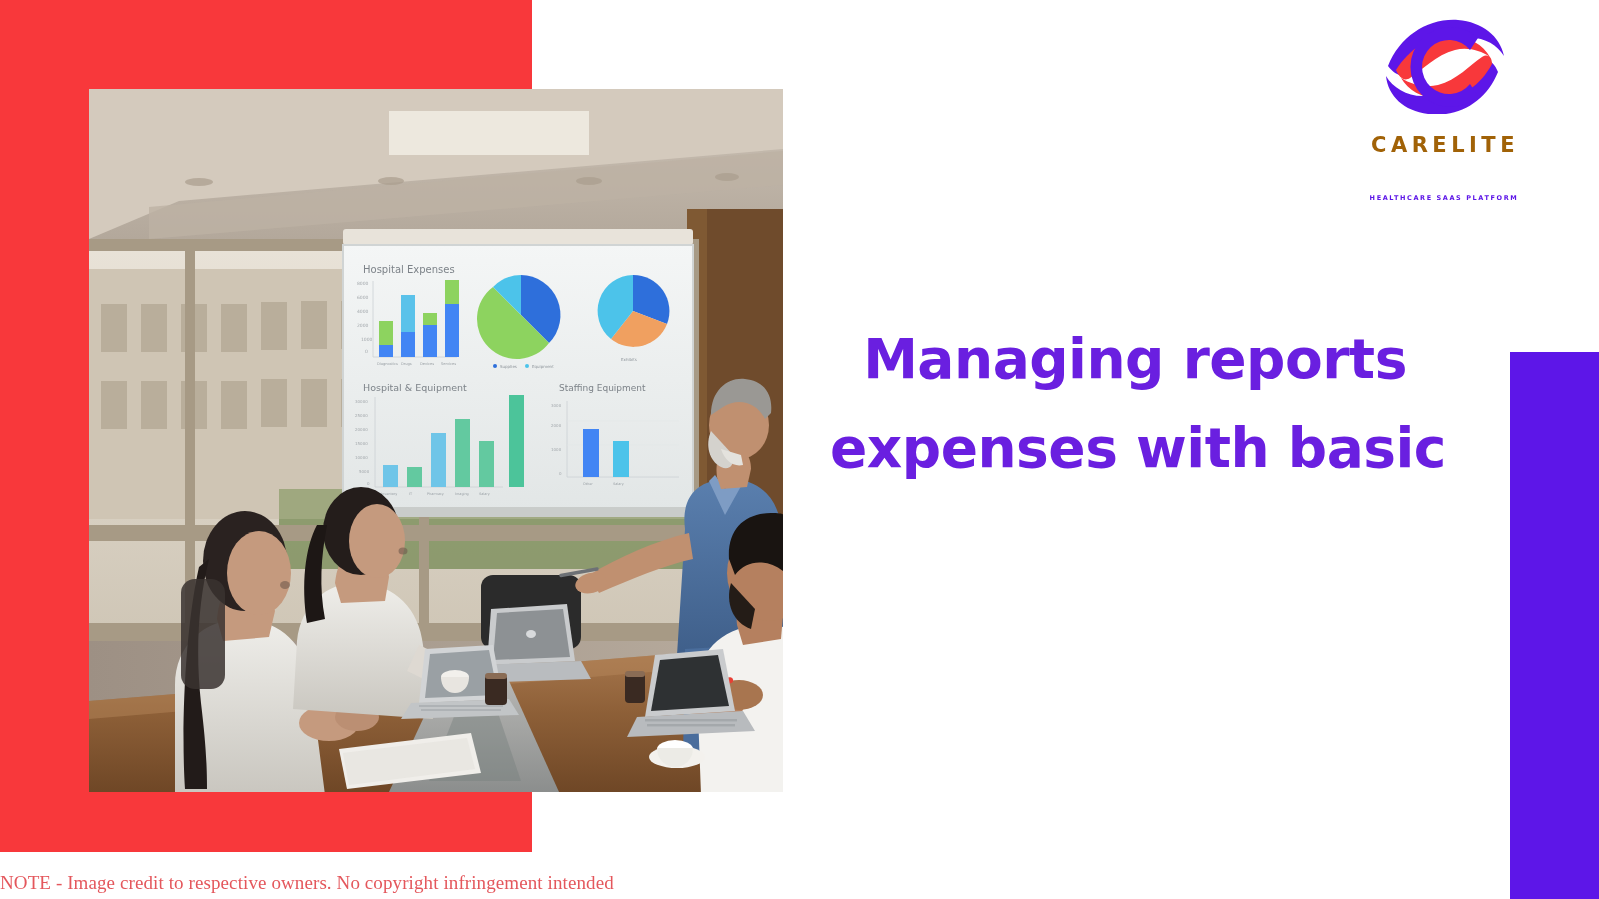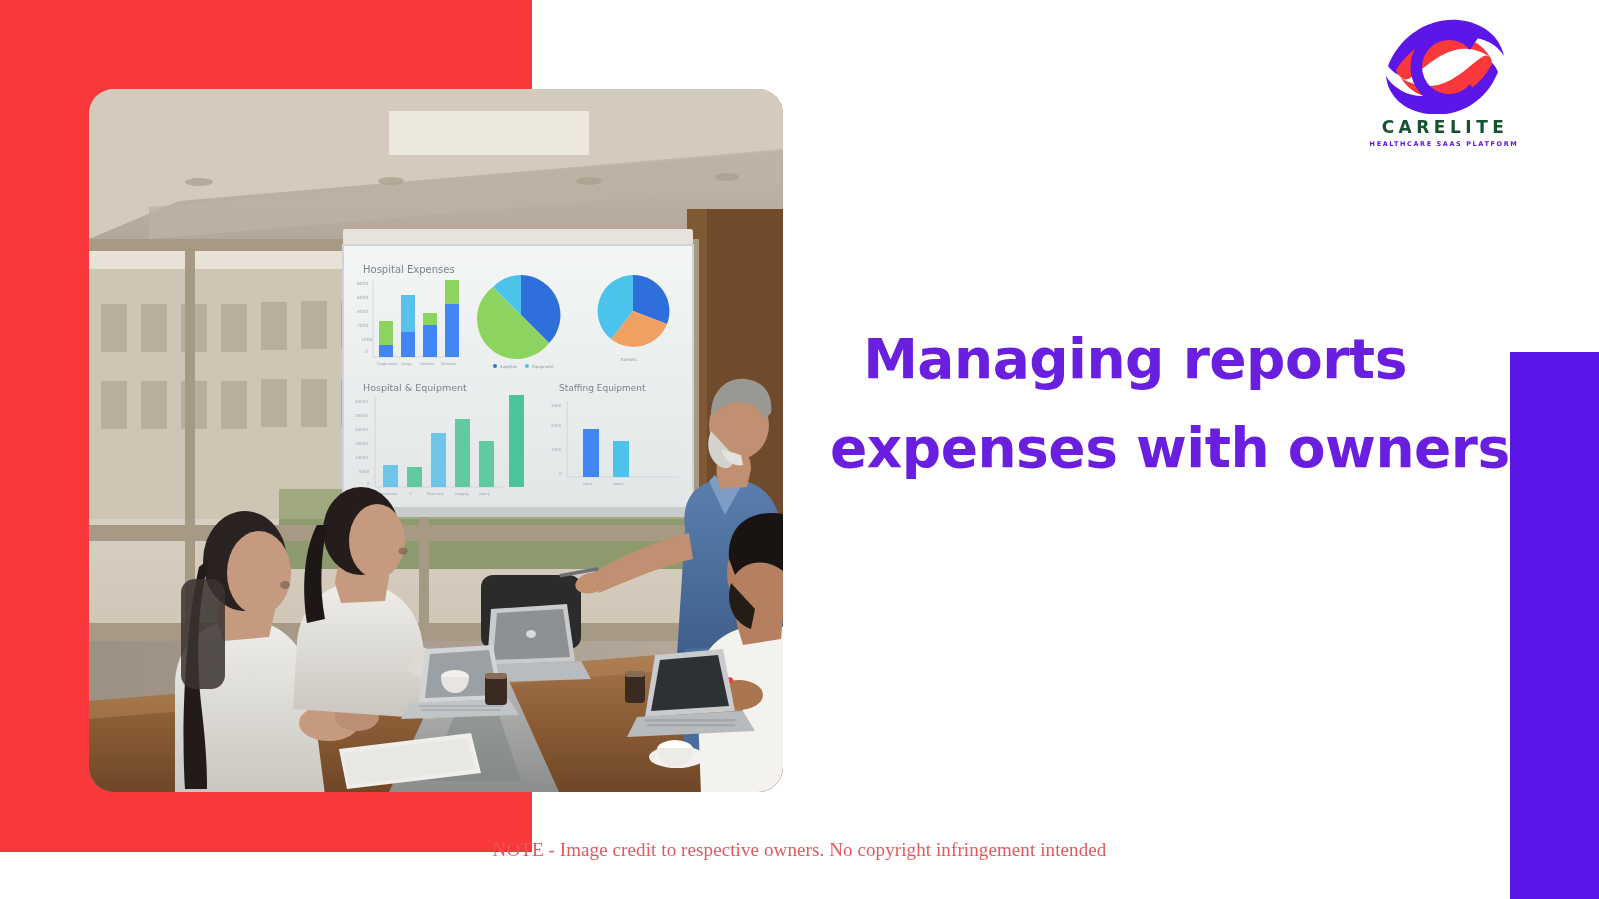--- a/index.html
+++ b/index.html
@@ -21,21 +21,20 @@
     width:89px; height:547px;
     background:#5d16e8;
   }
 
   
   .photo{
     position:absolute; left:89px; top:89px;
     width:694px; height:703px;
     overflow:hidden;
     background:#8a7b6c;
-    border-radius:25px;
   }
   .photo svg{ display:block; width:100%; height:100%; }
 
   
   .headline{
     position:absolute;
     left:830px; top:315px;
     width:610px;
     text-align:center;
     color:#6a1fe0;
@@ -49,46 +48,46 @@
 
   
   .logo{
     position:absolute; left:1366px; top:14px;
     width:154px; height:146px;
     text-align:center;
   }
   .logo-mark{ width:154px; height:100px; display:block; }
   .logo-word{
     display:block;
-    color:#14532d;
+    color:#a16207;
     font-family:"DejaVu Sans", sans-serif;
     font-weight:700;
-    font-size:17px;
+    font-size:21px;
     letter-spacing:4.5px;
     line-height:24px;
-    margin-top:1px;
+    margin-top:19px;
     padding-left:4px;
   }
   .logo-tag{
     display:block;
     color:#5d16e8;
     font-family:"DejaVu Sans", sans-serif;
     font-weight:700;
     font-size:6.5px;
     letter-spacing:1.6px;
     line-height:11px;
     padding-left:2px;
+    margin-top:36px;
   }
 
   
   .note{
     position:absolute;
-    left:0; top:839px;
+    left:0; top:872px;
     width:1599px;
-    text-align:center;
     color:#e4575c;
     font-family:"Liberation Serif", serif;
     font-size:19px;
     letter-spacing:0.1px;
   }
 </style>
 </head>
 <body>
 
 <div class="red-block"></div>
@@ -391,21 +390,21 @@
     <ellipse cx="588" cy="668" rx="28" ry="11" fill="#f3f1ed"></ellipse>
     <ellipse cx="586" cy="660" rx="18" ry="9" fill="#ffffff"></ellipse>
     <path d="M568,659 C568,670 576,678 586,678 C596,678 604,670 604,659 Z" fill="#ecebe6"></path>
 
     <rect x="92" y="490" width="44" height="110" rx="14" fill="#3a3330" opacity="0.85"></rect>
   </svg>
 </div>
 
 <div class="headline">
   <span class="ln">Managing reports</span>
-  <span class="ln">expenses with owners</span>
+  <span class="ln">expenses with basic</span>
 </div>
 
 <div class="logo">
   <svg class="logo-mark" viewBox="0 0 154 100">
 
     <path d="M22,52 C34,22 62,4 92,6 C116,8 134,22 138,42 C131,30 116,22 99,24 C76,27 60,44 46,58 C38,66 28,60 22,52 Z" fill="#5d16e8"></path>
 
     <path d="M30,56 C44,34 66,20 88,22 C104,23 117,31 124,43 C114,36 101,33 89,36 C70,41 56,56 44,64 C38,68 33,63 30,56 Z" fill="#f8383b"></path>
 
     <path d="M132,58 C120,88 92,104 62,100 C38,97 22,82 20,62 C27,74 42,83 59,82 C82,80 98,63 112,49 C120,41 128,48 132,58 Z" fill="#5d16e8"></path>

